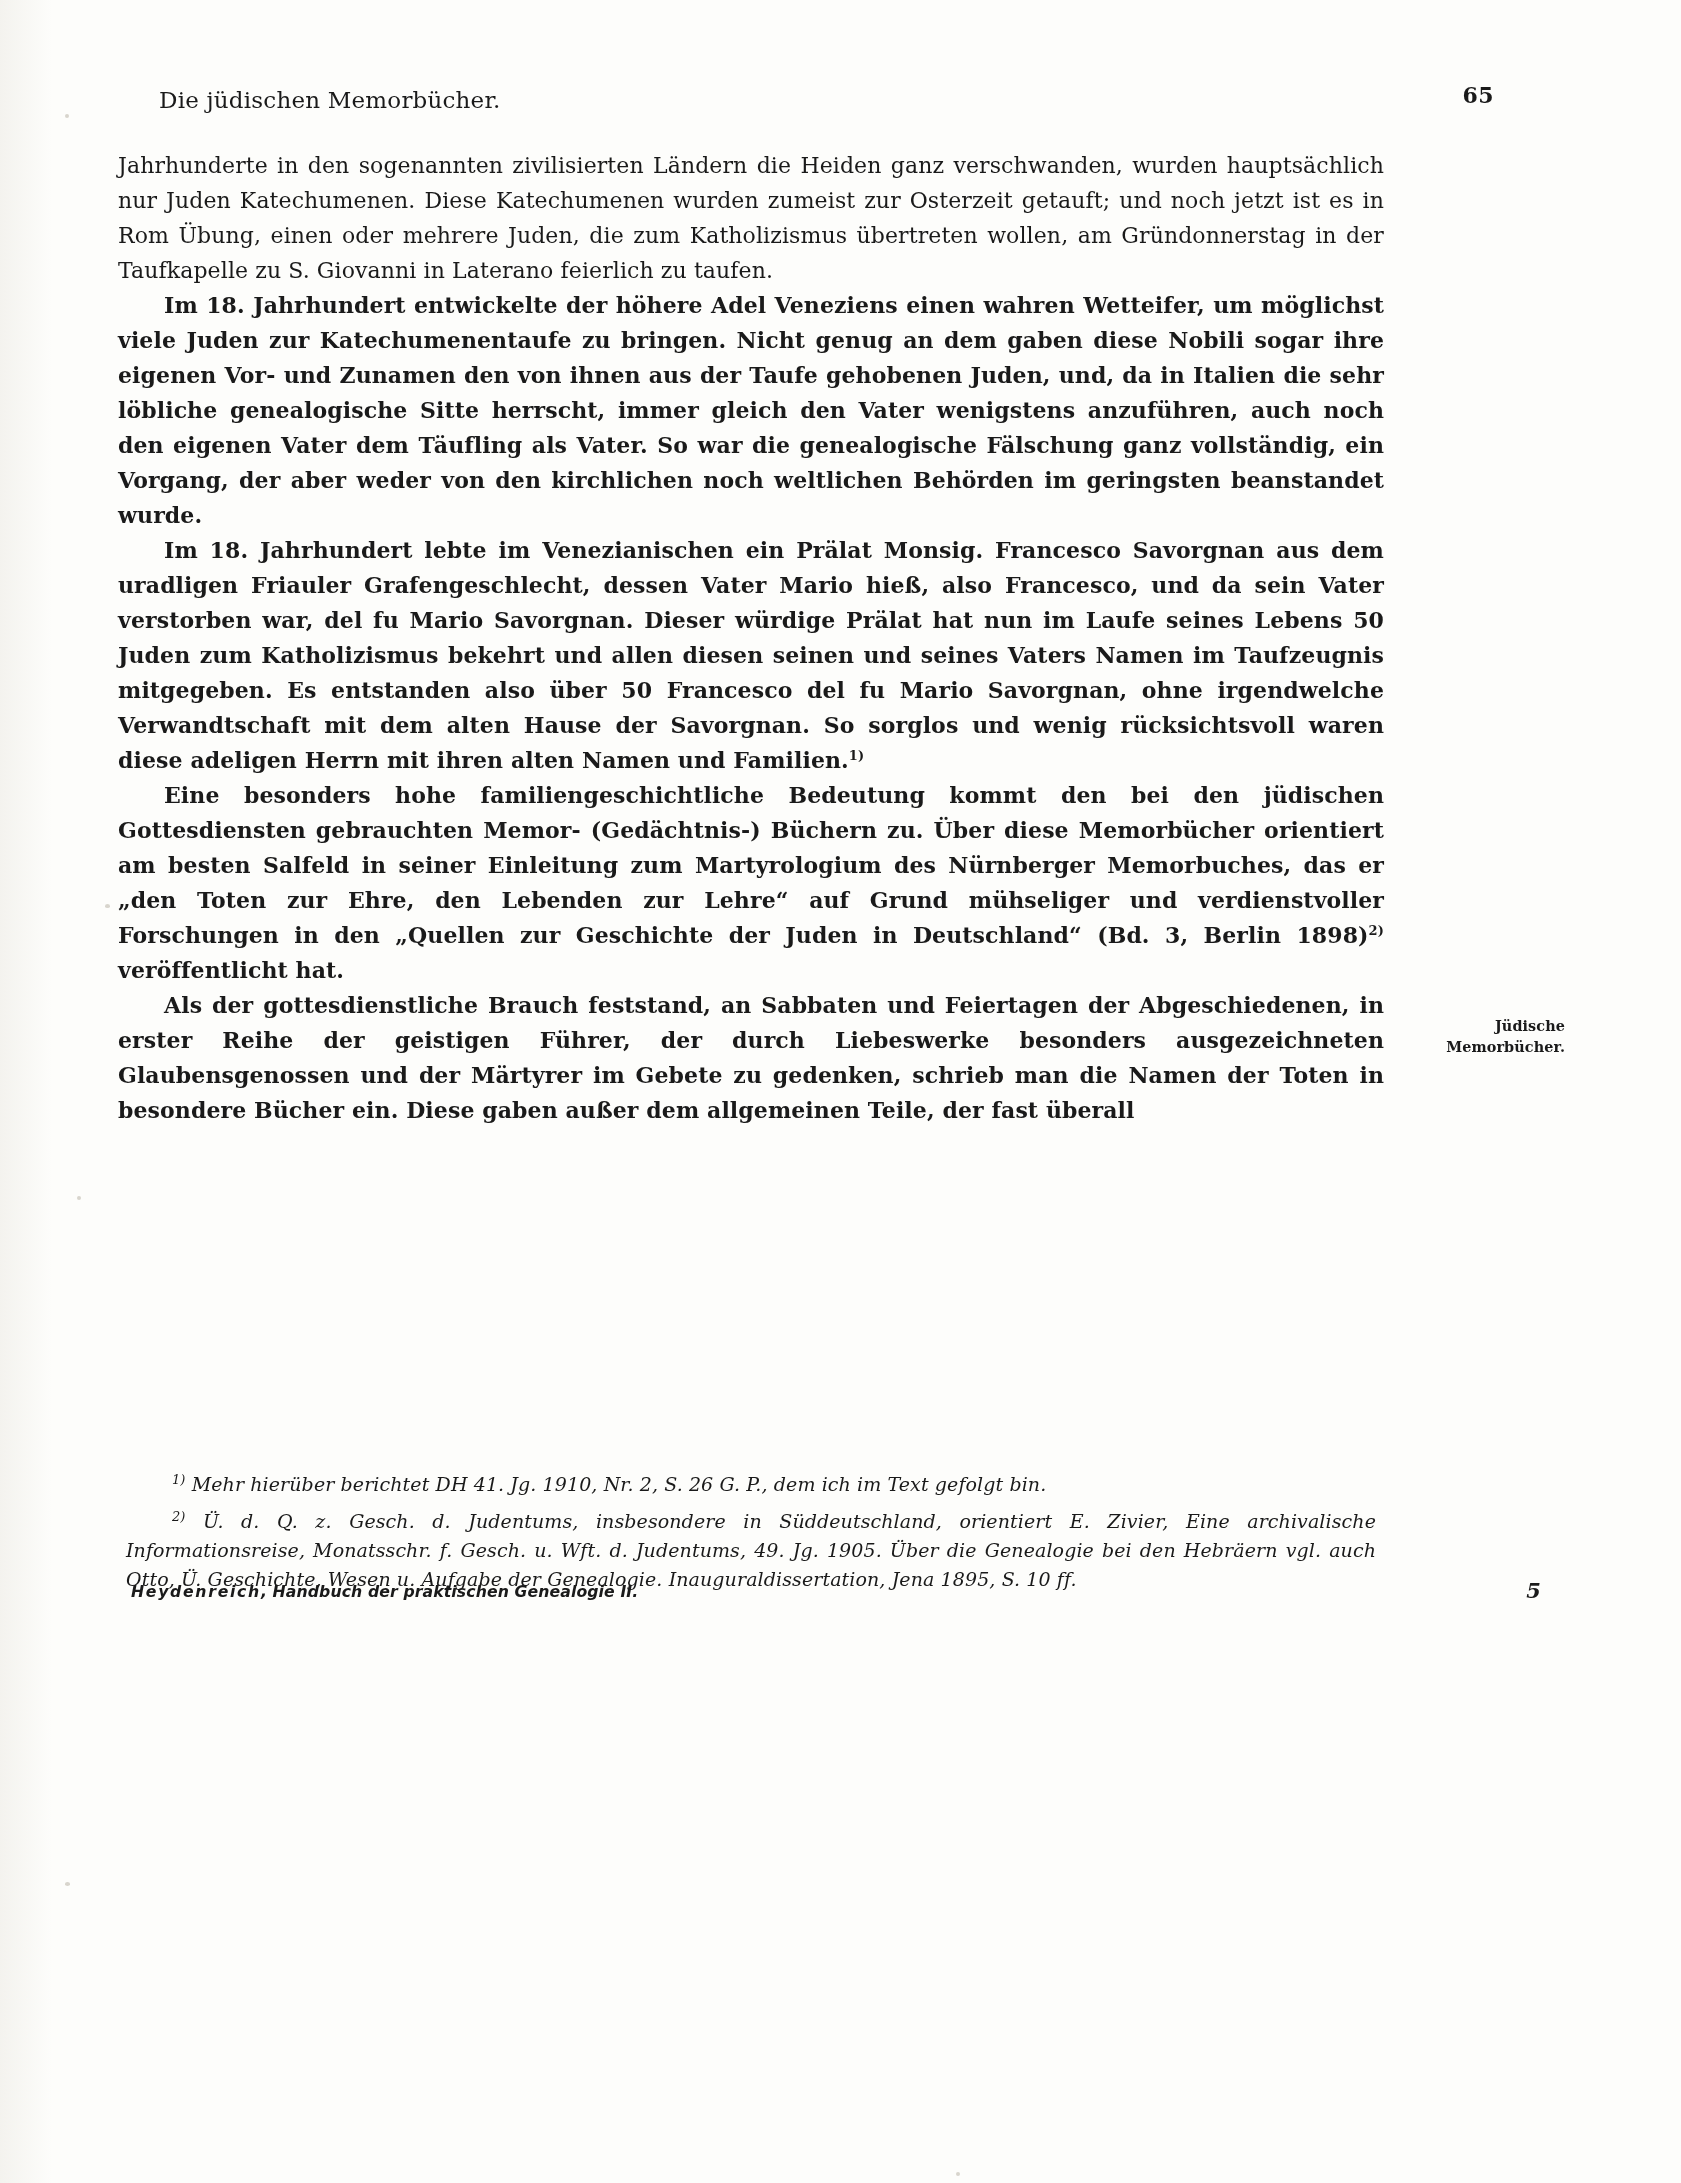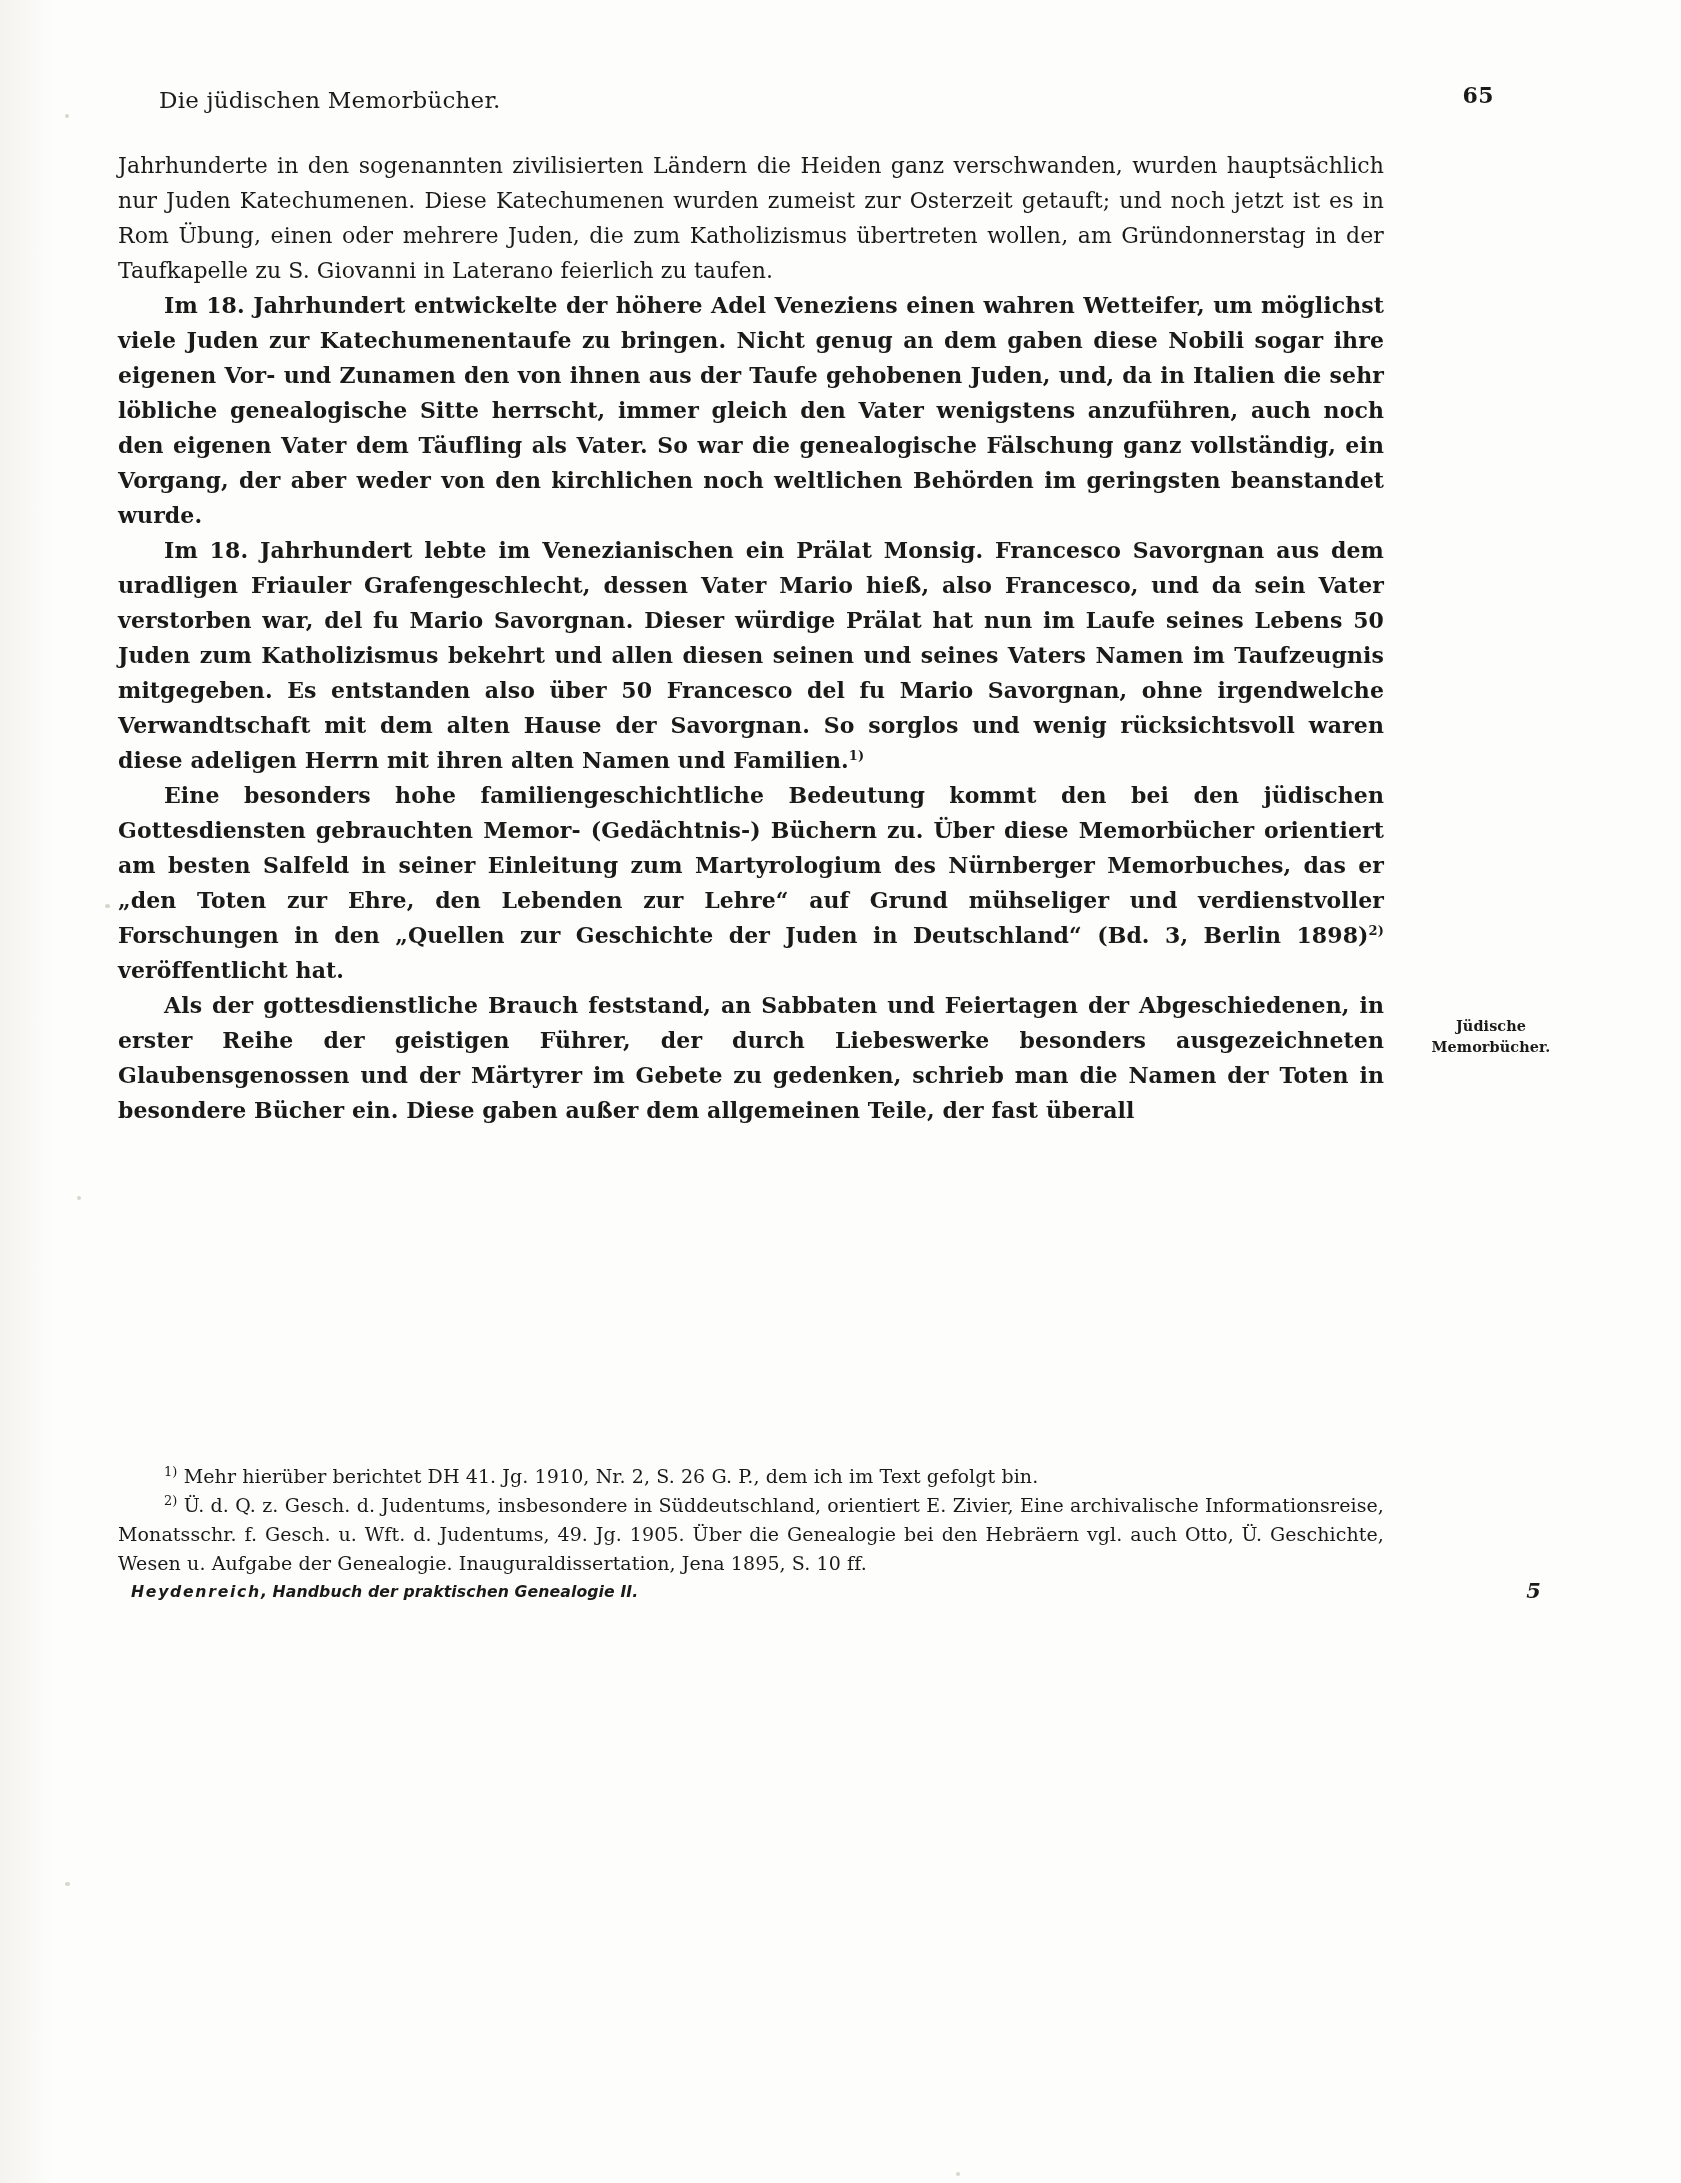--- a/index.html
+++ b/index.html
@@ -85,46 +85,47 @@
 
   
   .marginal {
     position: absolute;
     left: 1299px;
     width: 148px;
     font-size: 14.4px;
     line-height: 21px;
     font-weight: 700;
     letter-spacing: 0.1px;
-    text-align: center;
+    text-align: right;
   }
   .marginal .l2 { display: block; }
 
   
   .fn-rule {
     position: absolute;
     left: 0;
     top: 1284px;
     width: 415px;
     height: 1.3px;
     background: #2b2b2b;
     opacity: .0; 
   }
   .footnotes {
     position: absolute;
     left: 0;
     top: 1314px;
     width: 1266px;
   }
   p.fn {
-    margin: 0;
+    margin: 8px;
     font-size: 19px;
     line-height: 29px;
     text-align: justify;
     letter-spacing: 0.1px;
+    font-style: italic;
   }
   p.fn.first { text-indent: 46px; }
   p.fn.second { text-indent: 46px; }
   sup.fnmark {
     font-size: 13px;
     vertical-align: super;
     line-height: 0;
   }
 
   

